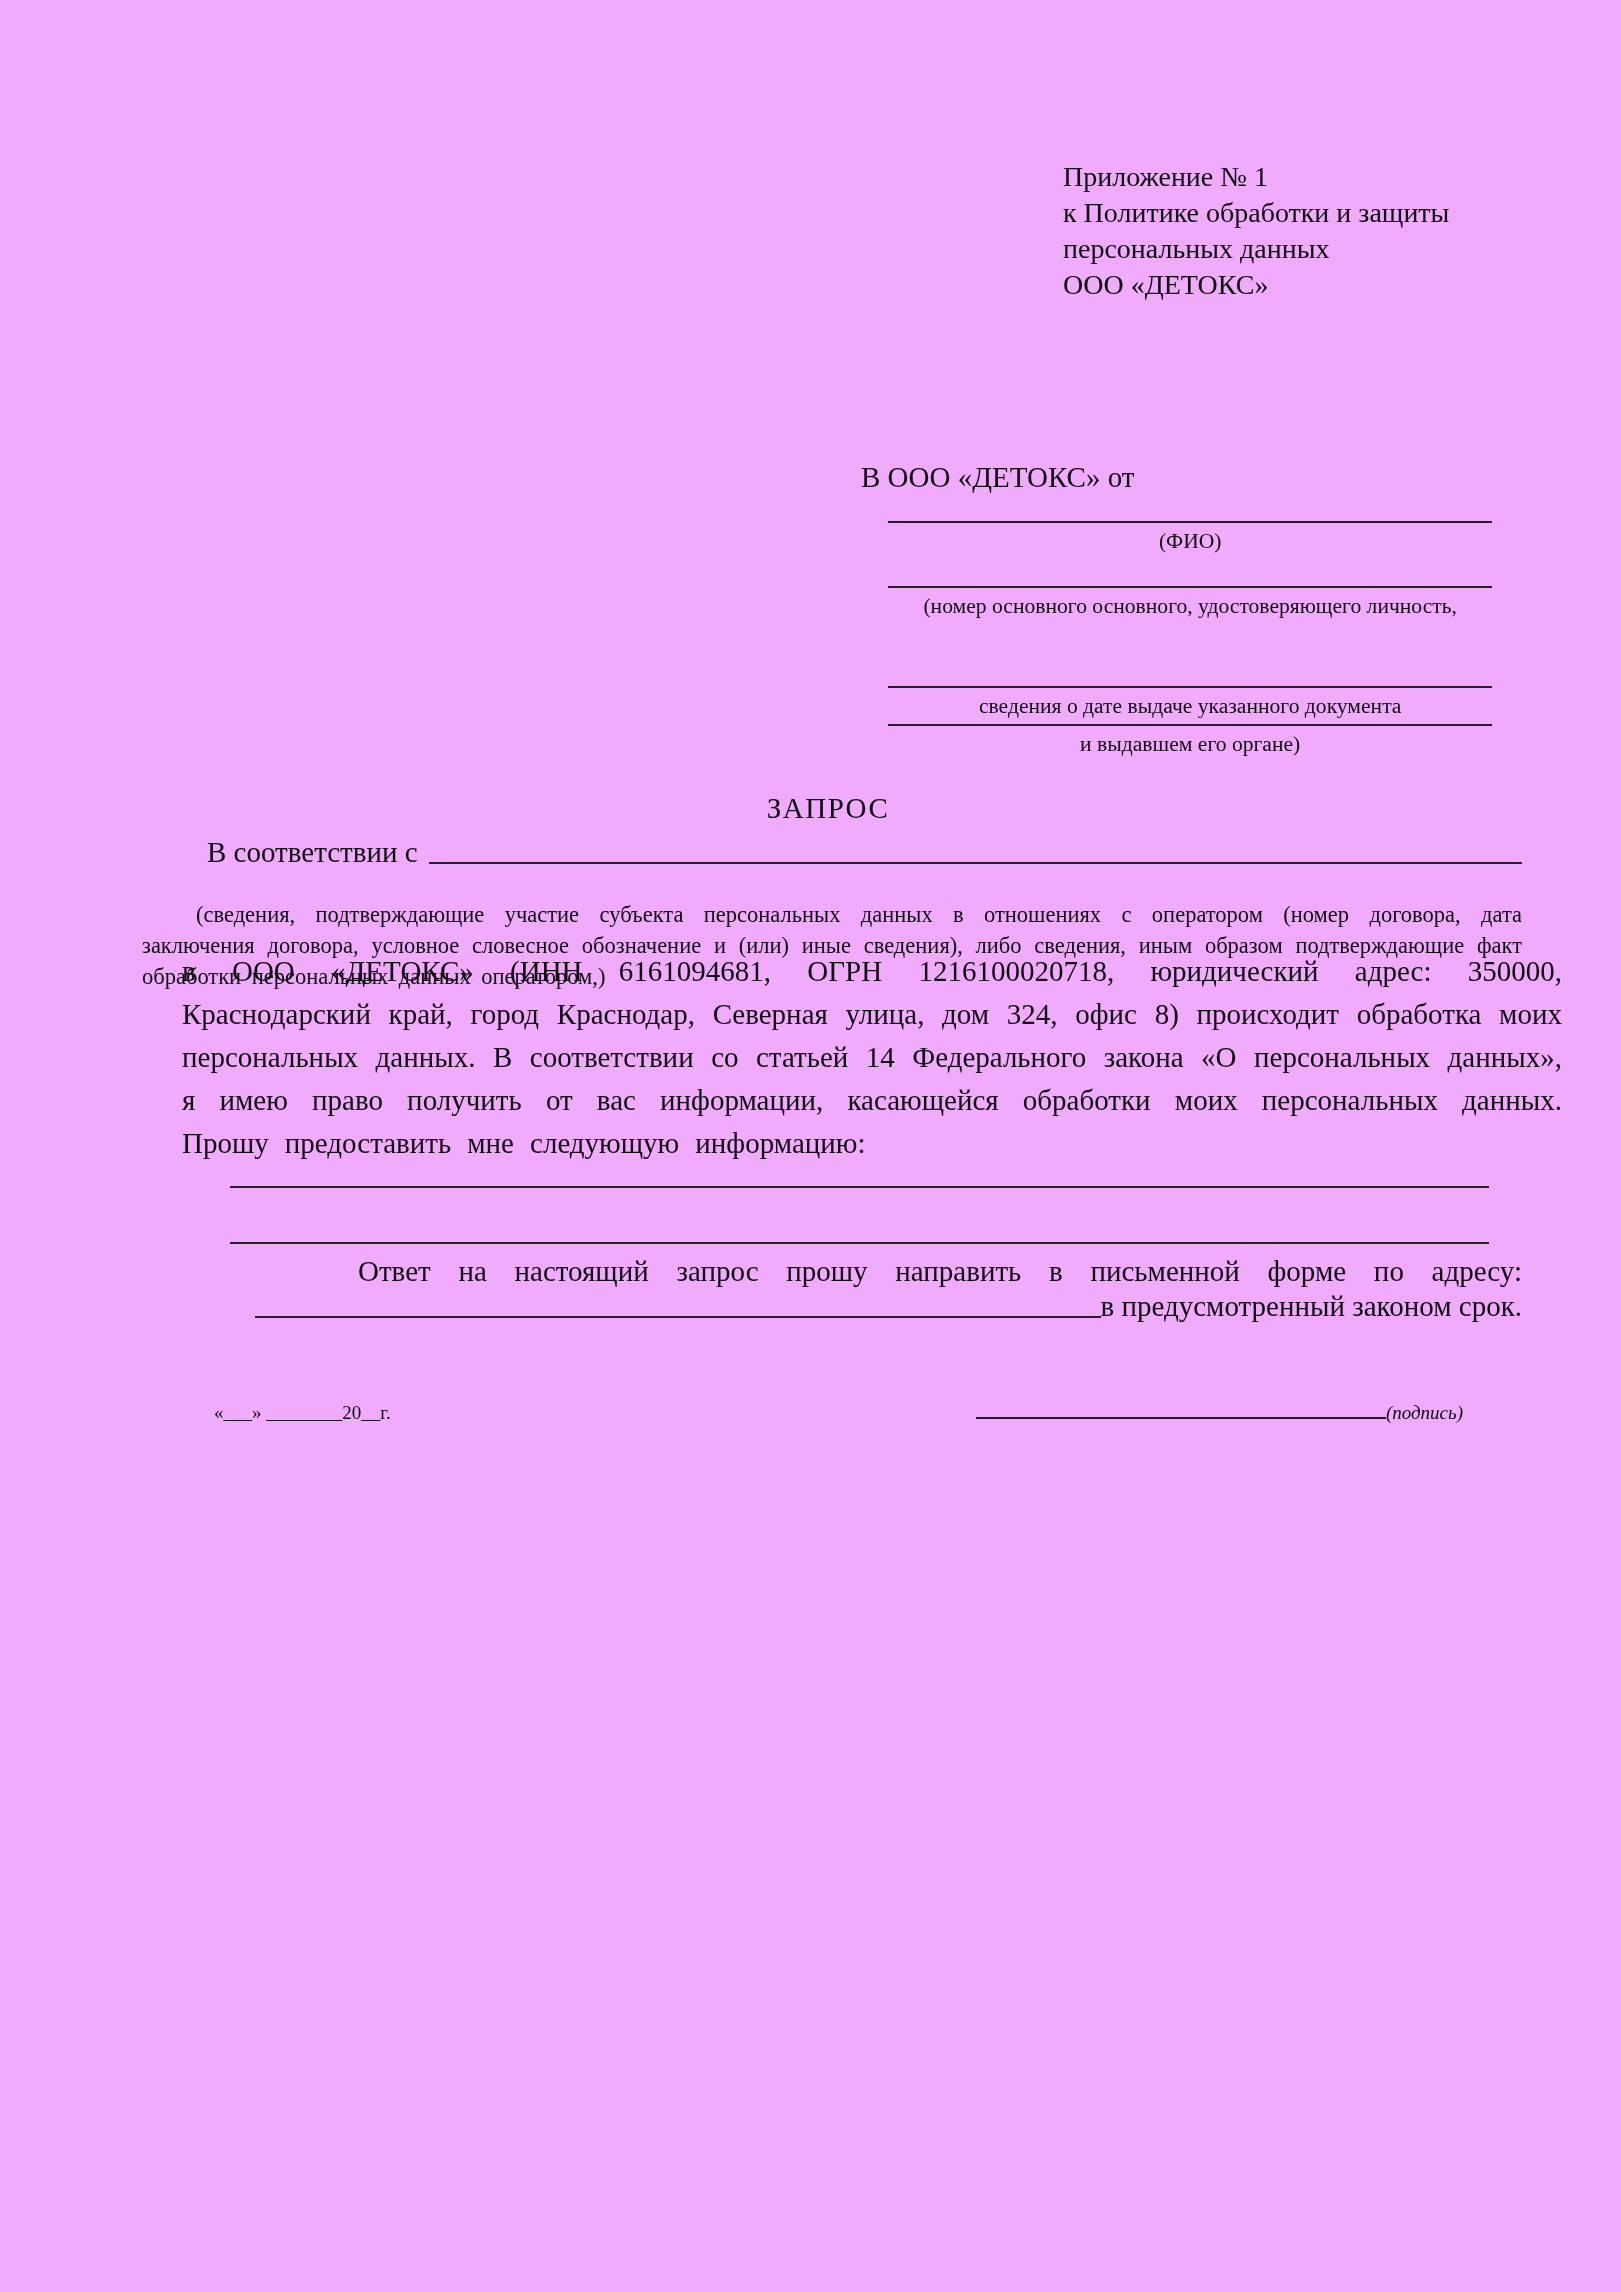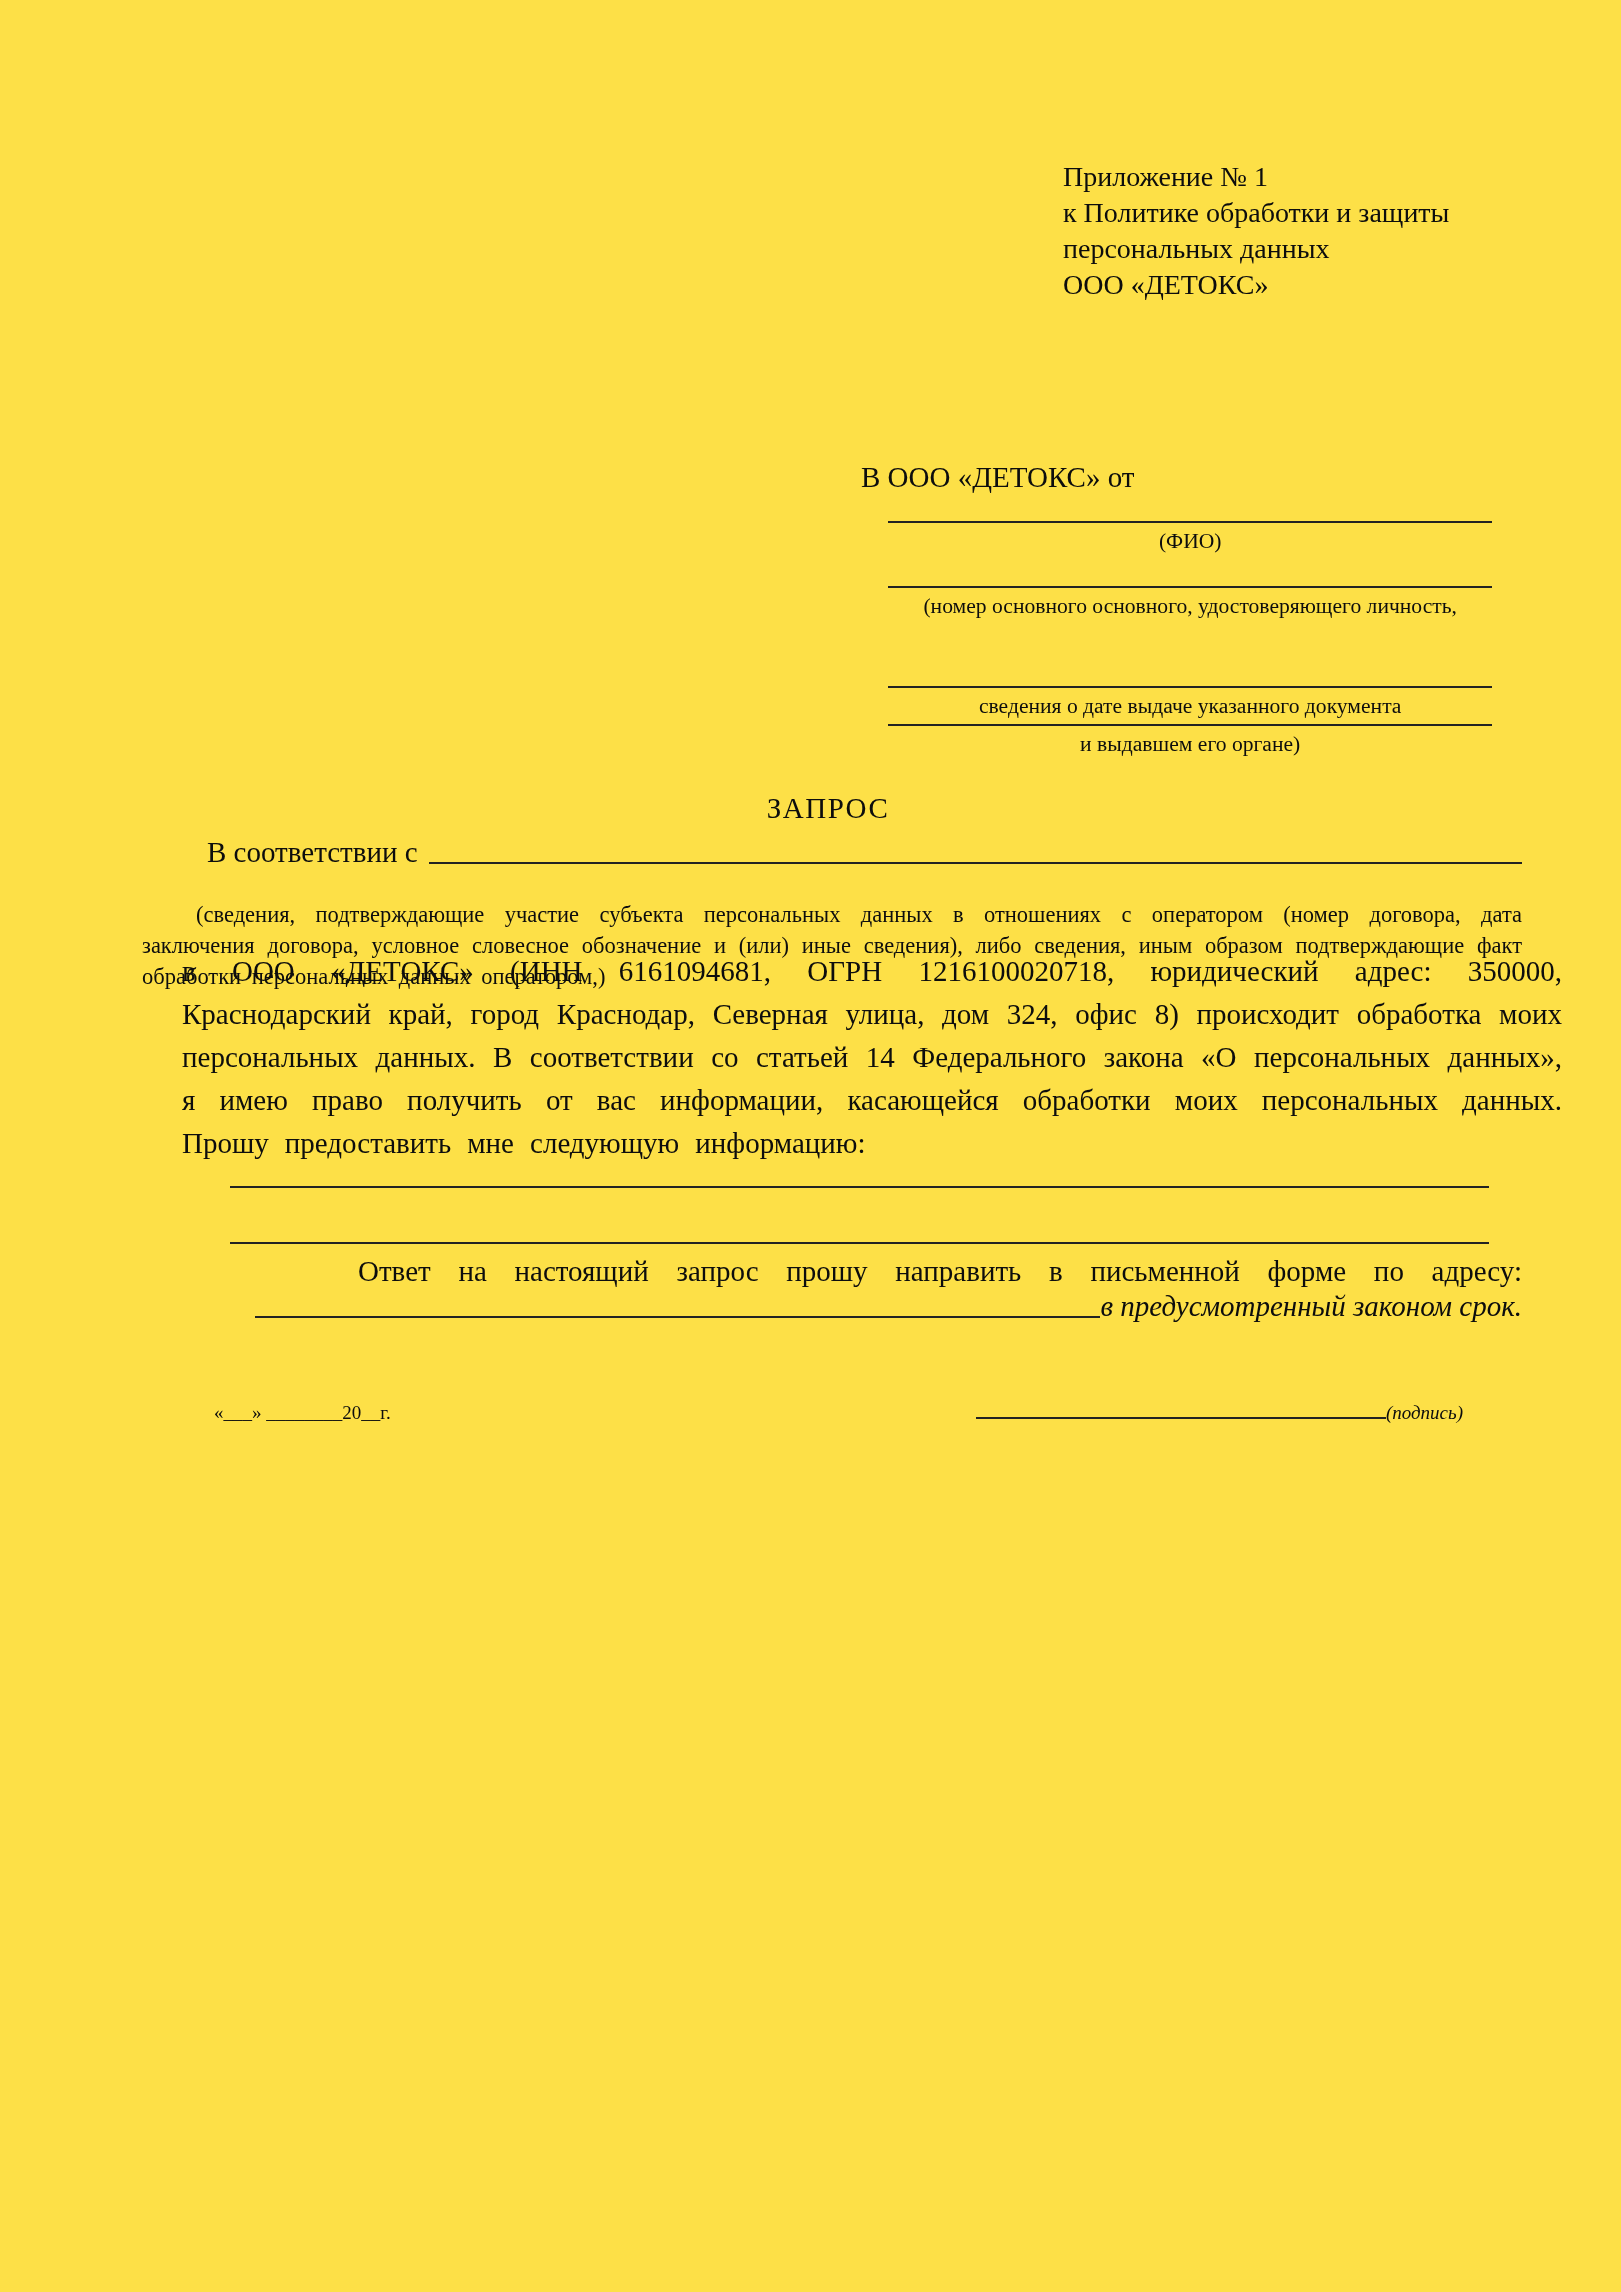--- a/index.html
+++ b/index.html
@@ -8,21 +8,21 @@
   }
   html,body{margin:0;padding:0;background:#ffffff;}
   body{
     font-family:"Liberation Serif","DejaVu Serif",serif;
     color:var(--ink);
   }
   .page{
     position:relative;
     width:1621px;
     height:2293px;
-    background:#fde047;
+    background:#f0abfc;
     overflow:hidden;
   }
 
   
   .appendix{
     position:absolute; left:1063px; top:159px;
     font-size:28px; line-height:36px;
   }
 
   
@@ -74,21 +74,21 @@
   .blank1{top:1186px;}
   .blank2{top:1242px;}
 
   .reply1{
     position:absolute; left:142px; top:1253px; width:1380px;
     font-size:29px; line-height:37px;
     text-align:justify; text-align-last:justify; text-indent:216px;
   }
   .reply2{
     position:absolute; left:142px; top:1288px; width:1380px;
-    display:flex; font-size:29px; line-height:37px;font-style:italic;
+    display:flex; font-size:29px; line-height:37px;
   }
   .r2-fill{margin-left:113px; flex:1 1 auto; margin-bottom:6.9px; border-bottom:2.9px solid var(--line);}
   .r2-text{white-space:nowrap;}
 
   .sigrow{
     position:absolute; left:142px; top:1394px; width:1380px; height:55px;
     font-size:19px; line-height:37px;
   }
   .date{position:absolute; left:72px; top:0; white-space:nowrap;}
   .sig-right{position:absolute; right:59px; top:0; display:flex; align-items:baseline;font-style:italic;}

